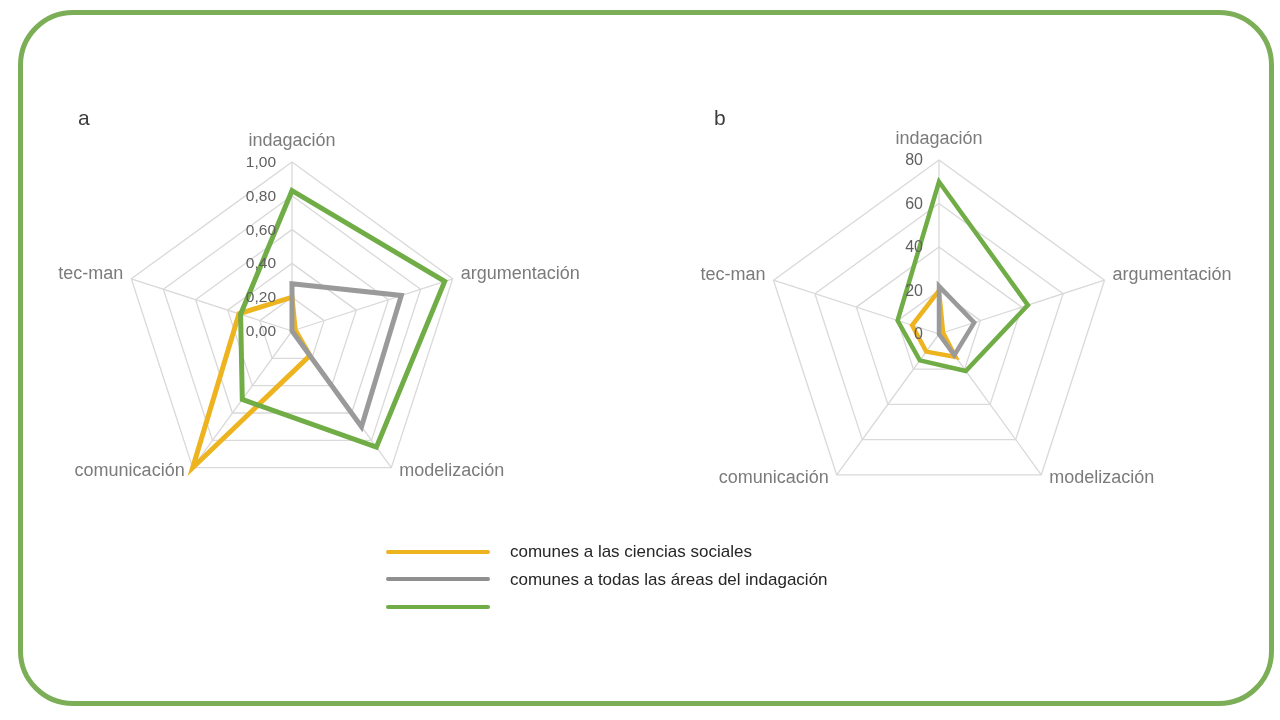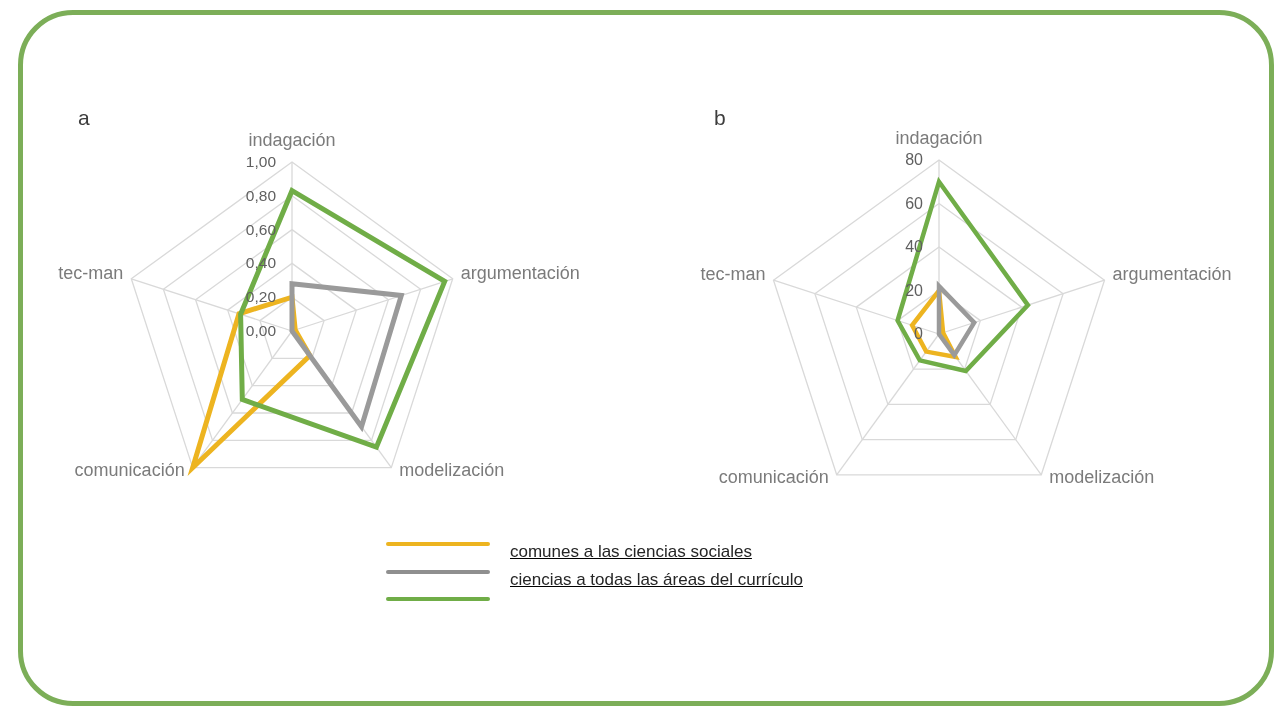--- a/index.html
+++ b/index.html
@@ -14,21 +14,21 @@
   .panel-letter{
     position:absolute;font-size:21px;color:#3d3d3d;font-weight:500;
   }
   #panel-a{left:78px;top:106px;}
   #panel-b{left:714px;top:106px;}
   #chart-svg{position:absolute;left:0;top:0;}
   #legend{
     position:absolute;left:386px;top:542px;
   }
   .legend-row{
-    display:flex;align-items:flex-start;height:19px;margin-bottom:8.5px;text-decoration:underline;
+    display:flex;align-items:center;height:19px;margin-bottom:8.5px;
   }
   .legend-swatch{
     width:104px;height:4px;border-radius:2px;margin-right:20px;flex:0 0 auto;
   }
   .legend-label{
     font-size:17px;color:#262626;line-height:19px;white-space:nowrap;
   }
 </style>
 </head>
 <body>
@@ -93,20 +93,20 @@
       </g>
   </svg>
 
   <div id="legend">
     <div class="legend-row">
       <div class="legend-swatch" style="background: rgb(237, 180, 32);"></div>
       <div class="legend-label">comunes a las ciencias sociales</div>
     </div>
     <div class="legend-row">
       <div class="legend-swatch" style="background: rgb(143, 143, 143);"></div>
-      <div class="legend-label">ciencias a todas las áreas del currículo</div>
+      <div class="legend-label">comunes a todas las áreas del indagación</div>
     </div>
     <div class="legend-row">
       <div class="legend-swatch" style="background: rgb(112, 173, 71);"></div>
     </div>
   </div>
 
 </div>
 
 </body></html>

